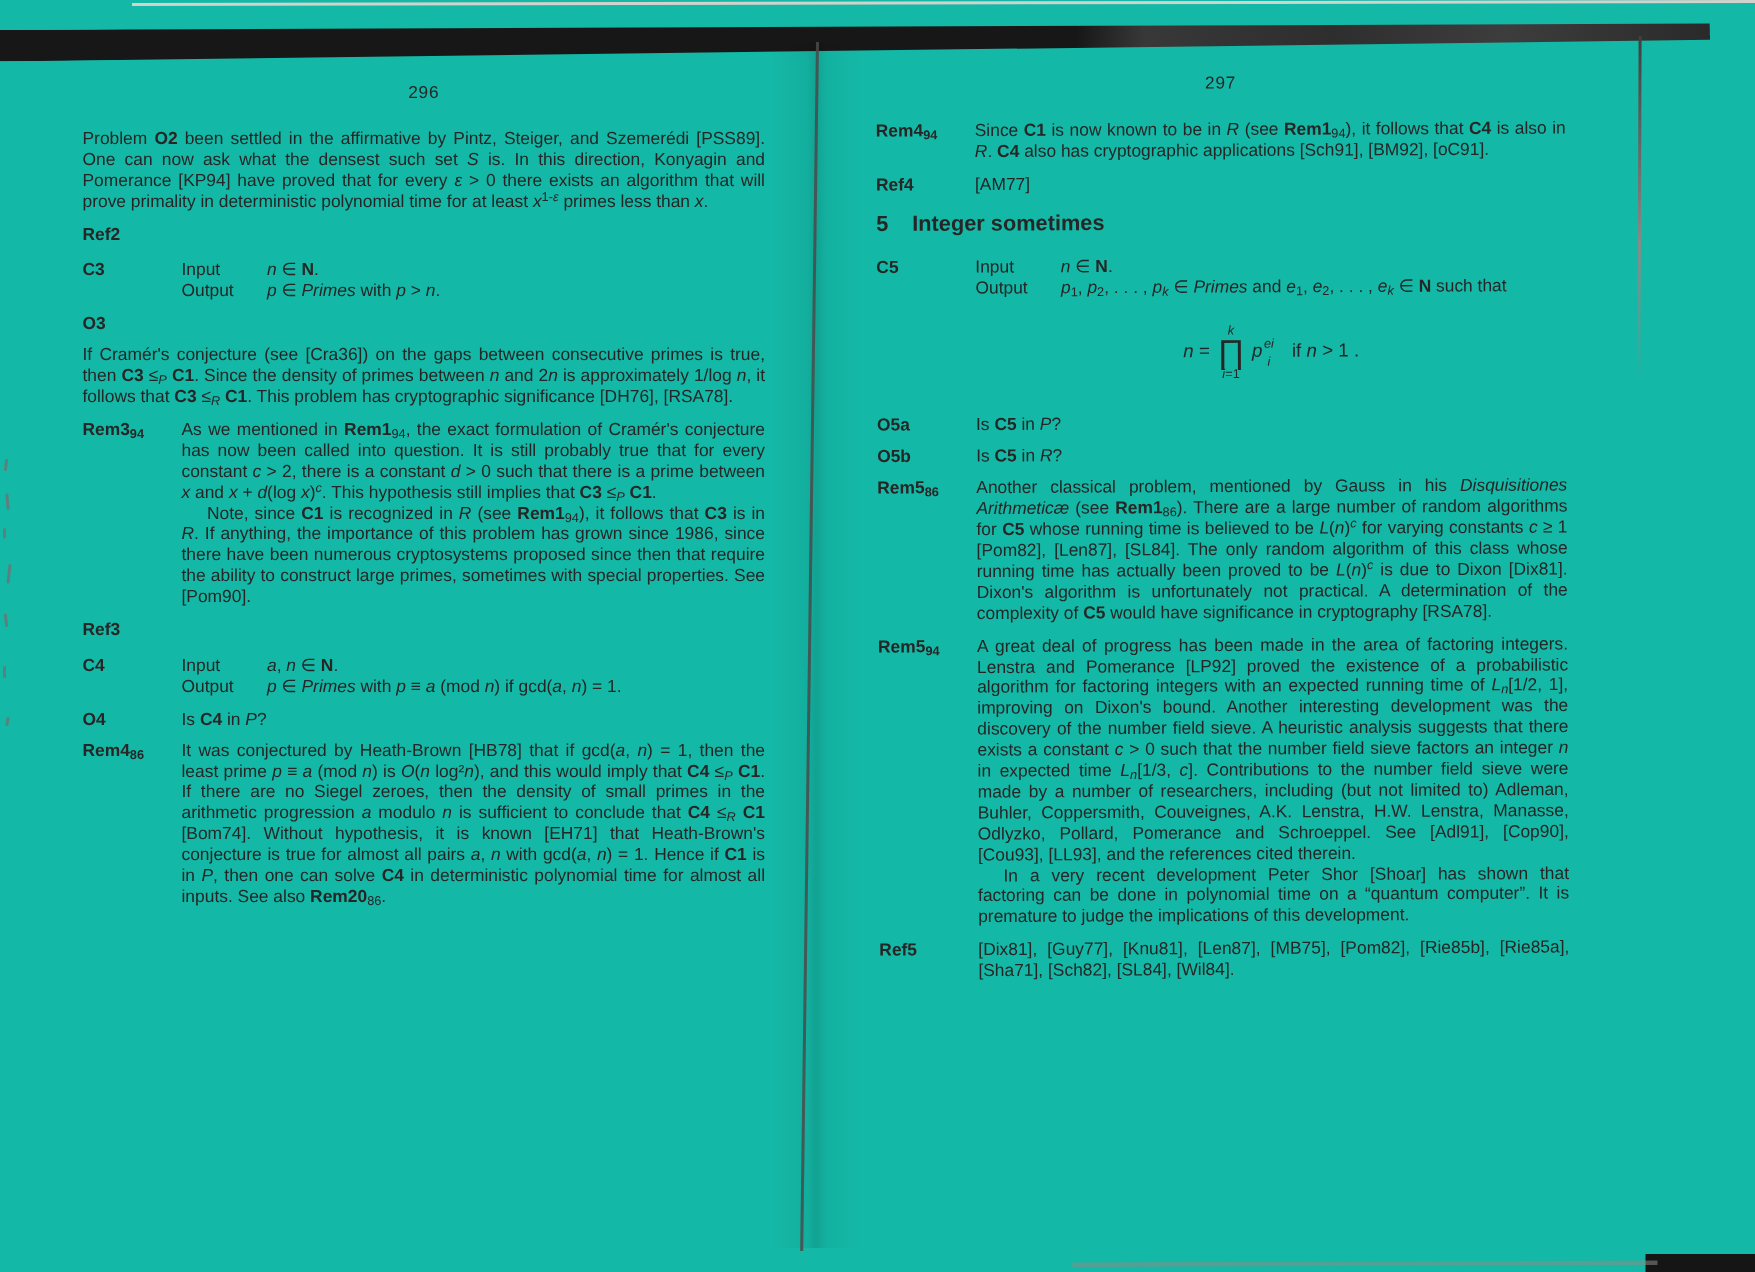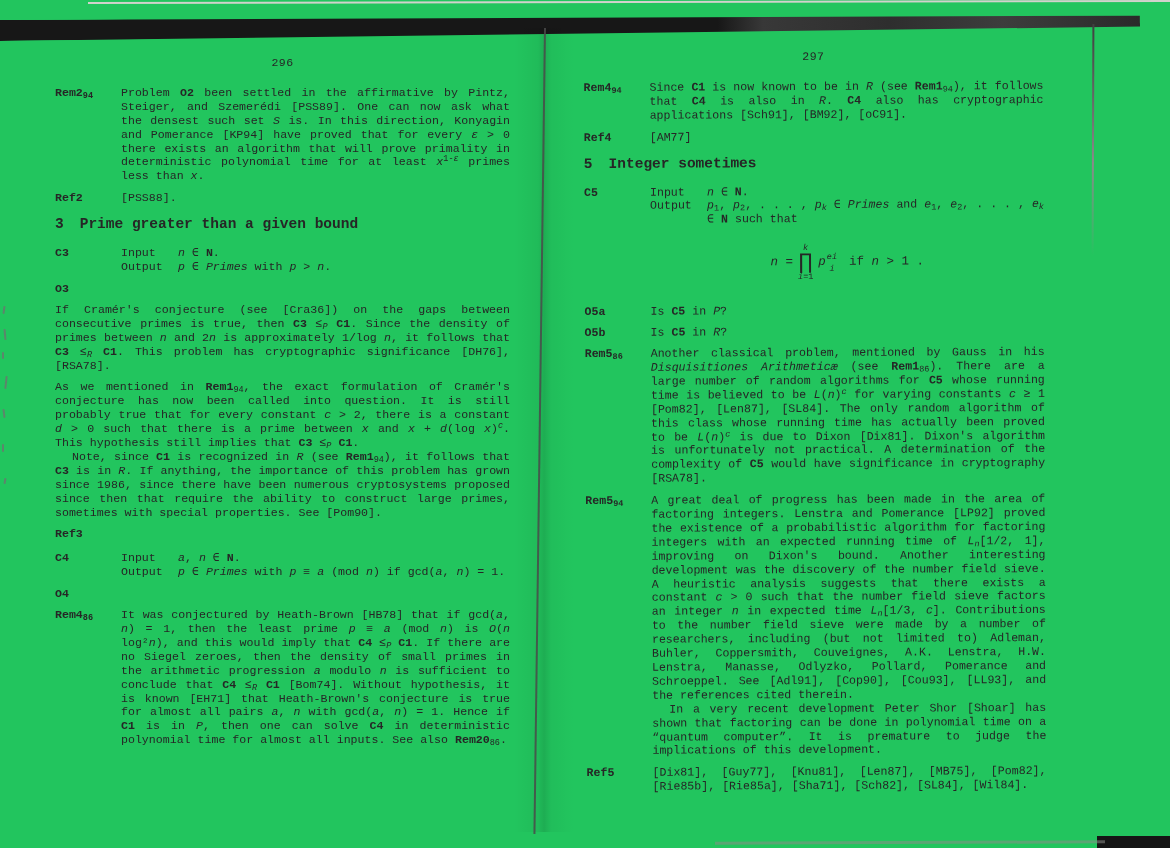--- a/index.html
+++ b/index.html
@@ -1,17 +1,17 @@
 <!DOCTYPE html>
 <html><head>
 <meta charset="utf-8">
 <style>
   html,body{margin:0;padding:0;background:#d8d8d4;}
-  .canvas{position:relative;width:1170px;height:848px;background:#22c55e;overflow:hidden;
-          font-family:Liberation Mono, monospace;color:#262626;}
+  .canvas{position:relative;width:1170px;height:848px;background:#14b8a6;overflow:hidden;
+          font-family:Liberation Sans, sans-serif;color:#262626;}
 
   
   .topedge{position:absolute;left:88px;top:1px;width:1082px;height:2px;background:#d2d2cc;transform:rotate(-0.1deg);}
   .scanbar{position:absolute;left:-2px;top:20px;width:1142px;height:21px;transform:rotate(-0.45deg);transform-origin:0 50%;
            background:linear-gradient(to right,#171717 0%,#171717 63%,#383838 67%,#2e2e2e 78%,#3d3d3d 88%,#2a2a2a 100%);
            clip-path:polygon(0 0,100% 22%,100% 74%,0 100%);}
   .gutter-shade{position:absolute;left:514px;top:28px;width:60px;height:804px;
            background:linear-gradient(to right,rgba(0,0,0,0) 0%,rgba(0,0,0,0.05) 40%,rgba(0,0,0,0.12) 50%,rgba(0,0,0,0.04) 62%,rgba(0,0,0,0) 100%);}
   .gutter-line{position:absolute;left:544px;top:28px;width:2px;height:806px;background:#4a4a4a;opacity:.85;
            transform:rotate(0.75deg);transform-origin:50% 0;}
@@ -68,36 +68,29 @@
   <div class="mark" style="left:2px;top:352px;height:7px;"></div>
   <div class="mark" style="left:5px;top:376px;height:13px;transform:rotate(6deg);"></div>
   <div class="mark" style="left:3px;top:409px;height:9px;transform:rotate(-7deg);"></div>
   <div class="mark" style="left:2px;top:444px;height:8px;"></div>
   <div class="mark" style="left:4px;top:478px;height:6px;transform:rotate(10deg);"></div>
 
   <div class="page page-left">
     <div class="pageno">296</div>
 
     <div class="entry">
-      <div class="elabel"><b>Rem2</b><sub>94</sub></div>
       <div class="ebody">
         <p class="para">Problem <b>O2</b> been settled in the affirmative by Pintz, Steiger, and Szemerédi [PSS89]. One can now ask what the densest such set <i>S</i> is. In this direction, Konyagin and Pomerance [KP94] have proved that for every <i>ε</i> &gt; 0 there exists an algorithm that will prove primality in deterministic polynomial time for at least <i>x</i><sup>1-<i>ε</i></sup> primes less than <i>x</i>.</p>
       </div>
     </div>
 
     <div class="entry refrow">
       <div class="elabel"><b>Ref2</b></div>
-      <div class="ebody">
-        <p class="para">[PSS88].</p>
-      </div>
-    </div>
-
-    <div class="secheading">
-      <span class="secnum">3</span><span class="sectitle">Prime greater than a given bound</span>
-    </div>
+    </div>
+
 
     <div class="entry">
       <div class="elabel"><b>C3</b></div>
       <div class="ebody">
         <div class="iorow">
             <span class="iokey">Input</span>
             <span class="ioval"><i>n</i> ∈ <b>N</b>.</span>
           </div>
         <div class="iorow">
             <span class="iokey">Output</span>
@@ -110,20 +103,21 @@
       <div class="elabel"><b>O3</b></div>
     </div>
 
     <div class="entry">
       <div class="ebody">
         <p class="para">If Cramér's conjecture (see [Cra36]) on the gaps between consecutive primes is true, then <b>C3</b> ≤<sub><i>P</i></sub> <b>C1</b>. Since the density of primes between <i>n</i> and 2<i>n</i> is approximately 1/log <i>n</i>, it follows that <b>C3</b> ≤<sub><i>R</i></sub> <b>C1</b>. This problem has cryptographic significance [DH76], [RSA78].</p>
       </div>
     </div>
 
     <div class="entry">
+      <div class="elabel"><b>Rem3</b><sub>94</sub></div>
       <div class="ebody">
         <p class="para">As we mentioned in <b>Rem1</b><sub>94</sub>, the exact formulation of Cramér's conjecture has now been called into question. It is still probably true that for every constant <i>c</i> &gt; 2, there is a constant <i>d</i> &gt; 0 such that there is a prime between <i>x</i> and <i>x</i> + <i>d</i>(log <i>x</i>)<sup><i>c</i></sup>. This hypothesis still implies that <b>C3</b> ≤<sub><i>P</i></sub> <b>C1</b>.</p>
         <p class="para">Note, since <b>C1</b> is recognized in <i>R</i> (see <b>Rem1</b><sub>94</sub>), it follows that <b>C3</b> is in <i>R</i>. If anything, the importance of this problem has grown since 1986, since there have been numerous cryptosystems proposed since then that require the ability to construct large primes, sometimes with special properties. See [Pom90].</p>
       </div>
     </div>
 
     <div class="entry refrow">
       <div class="elabel"><b>Ref3</b></div>
     </div>
 
@@ -137,20 +131,23 @@
           </div>
         <div class="iorow">
             <span class="iokey">Output</span>
             <span class="ioval"><i>p</i> ∈ <i>Primes</i> with <i>p</i> ≡ <i>a</i> (mod <i>n</i>) if gcd(<i>a</i>, <i>n</i>) = 1.</span>
           </div>
       </div>
     </div>
 
     <div class="entry qrow">
       <div class="elabel"><b>O4</b></div>
+      <div class="ebody">
+        <p class="para">Is <b>C4</b> in <i>P</i>?</p>
+      </div>
     </div>
 
     <div class="entry">
       <div class="elabel"><b>Rem4</b><sub>86</sub></div>
       <div class="ebody">
         <p class="para">It was conjectured by Heath-Brown [HB78] that if gcd(<i>a</i>, <i>n</i>) = 1, then the least prime <i>p</i> ≡ <i>a</i> (mod <i>n</i>) is <i>O</i>(<i>n</i> log²<i>n</i>), and this would imply that <b>C4</b> ≤<sub><i>P</i></sub> <b>C1</b>. If there are no Siegel zeroes, then the density of small primes in the arithmetic progression <i>a</i> modulo <i>n</i> is sufficient to conclude that <b>C4</b> ≤<sub><i>R</i></sub> <b>C1</b> [Bom74]. Without hypothesis, it is known [EH71] that Heath-Brown's conjecture is true for almost all pairs <i>a</i>, <i>n</i> with gcd(<i>a</i>, <i>n</i>) = 1. Hence if <b>C1</b> is in <i>P</i>, then one can solve <b>C4</b> in deterministic polynomial time for almost all inputs. See also <b>Rem20</b><sub>86</sub>.</p>
       </div>
     </div>
   </div>
 

